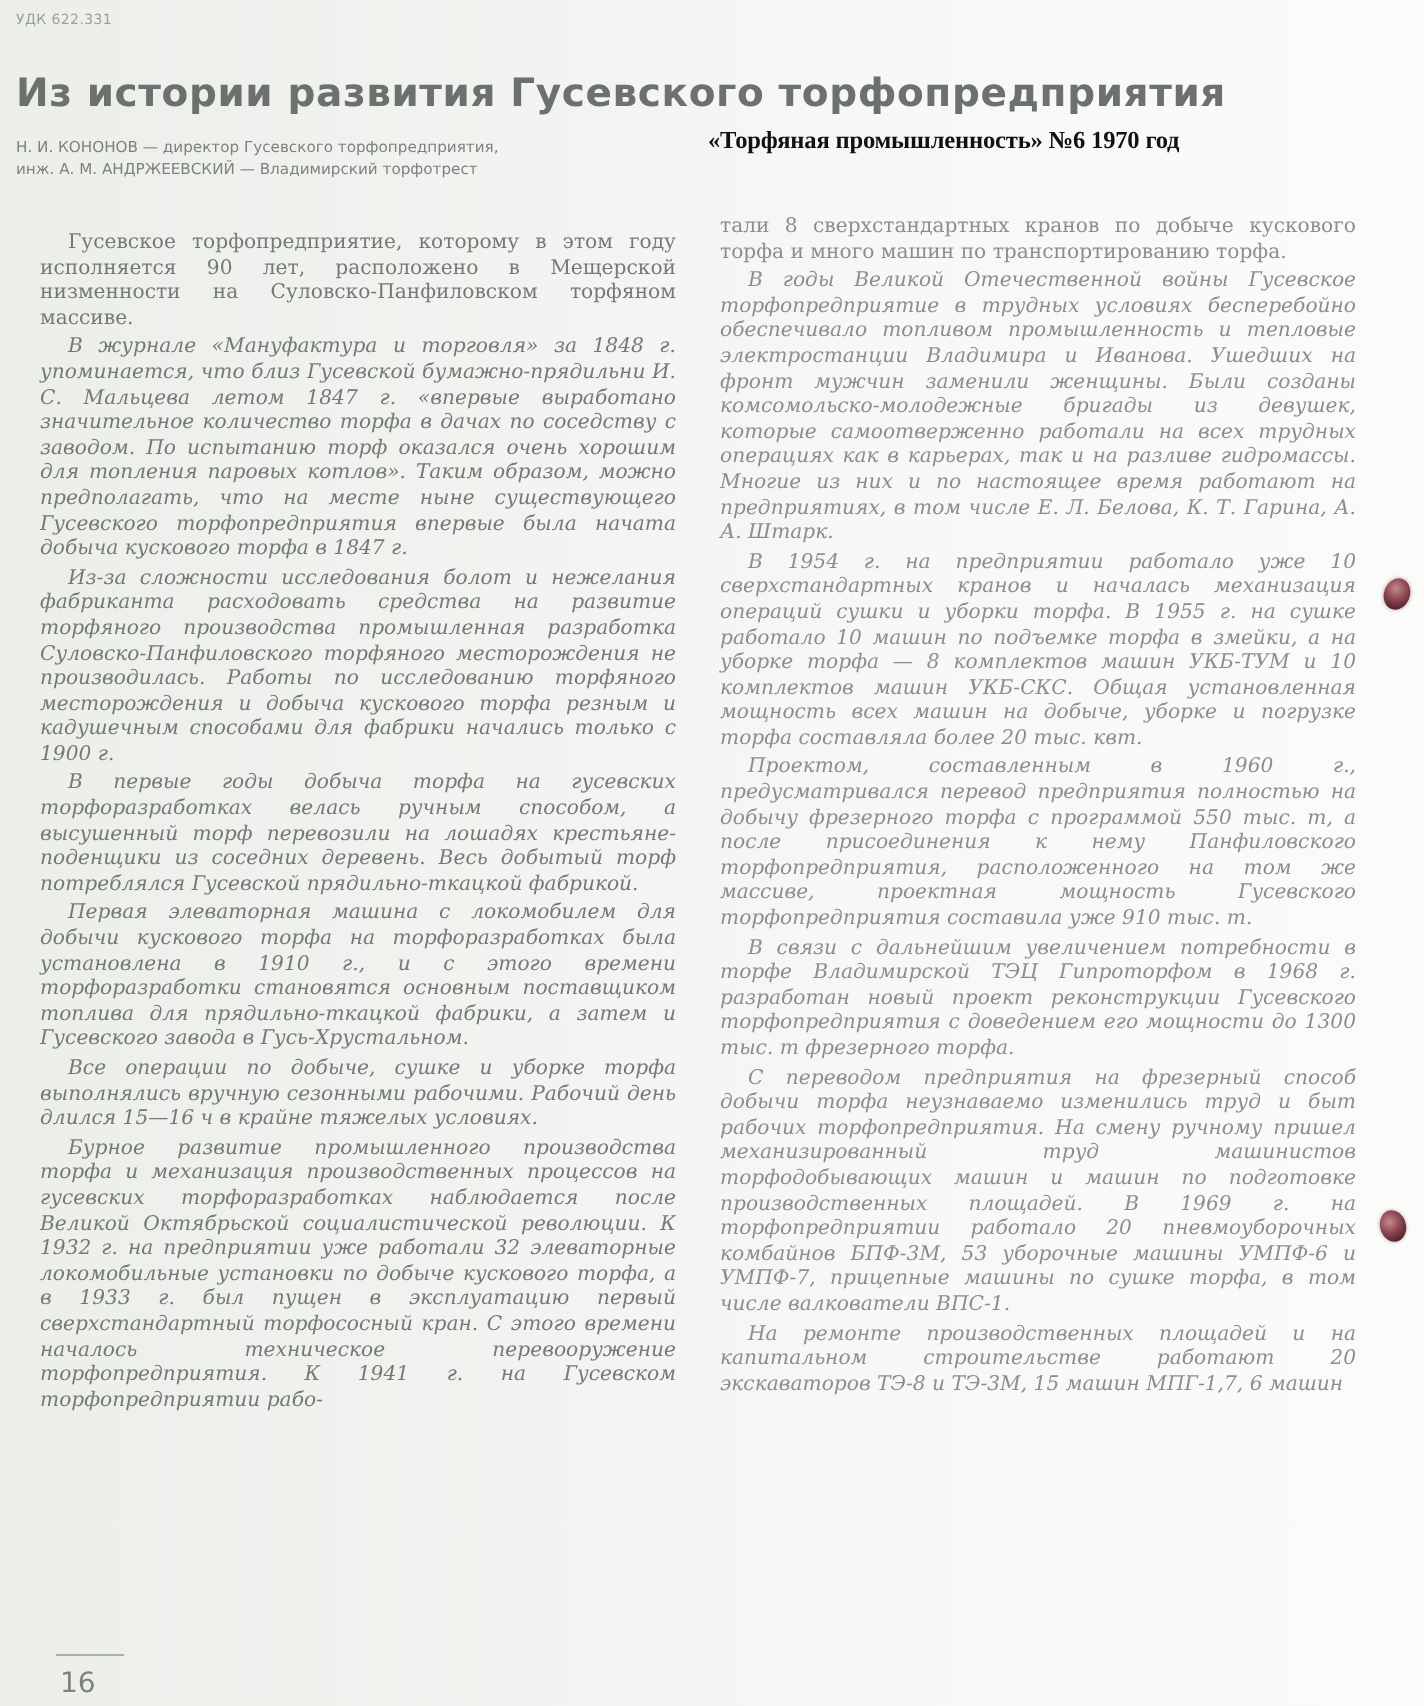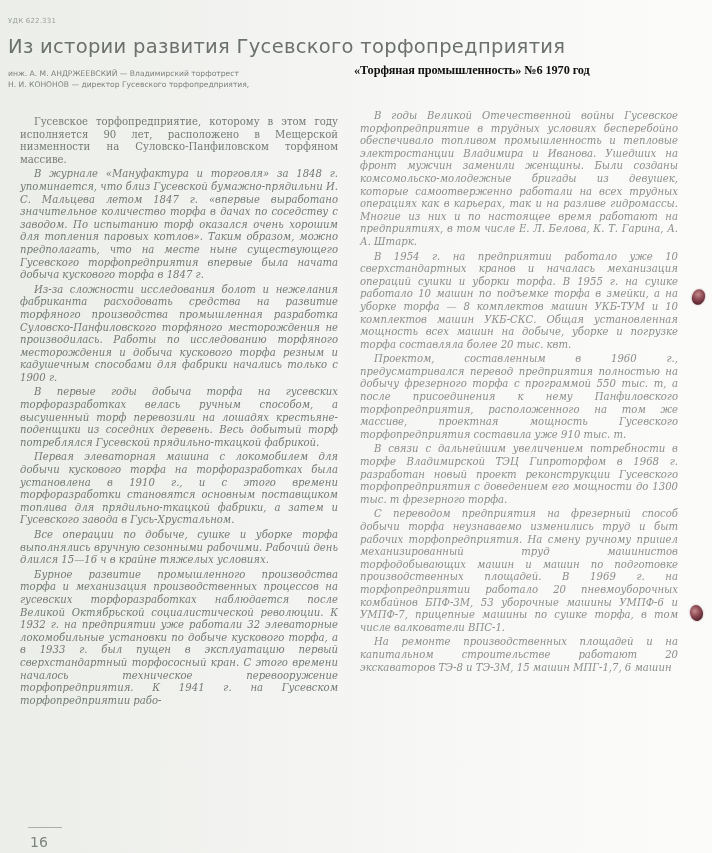--- a/index.html
+++ b/index.html
@@ -7,28 +7,28 @@
     width: 712px; height: 853px; overflow: hidden; position: relative;
     background: #eef0ec;
     color: #6e7470;
     font-family: "DejaVu Serif", "Liberation Serif", serif;
   }
   .page {
     position: absolute; left: 0; top: 0; width: 712px; height: 853px;
     background: linear-gradient(90deg, #eceeea 0%, #f3f4f1 40%, #f7f7f5 60%, #fbfbfa 100%);
   }
   .udk {
-    position: absolute; left: 8px; top: 17px;
+    position: absolute; left: 8px; top: 6px;
     font-family: "DejaVu Sans", sans-serif; font-size: 7px; color: #9aa09c;
     letter-spacing: 0.2px;
   }
   .title {
     position: absolute; left: 8px; top: 22px; white-space: nowrap;
     font-family: "DejaVu Sans", sans-serif; font-size: 19.5px; color: #6b716d;
-    letter-spacing: 0.3px; font-weight: normal;
+    letter-spacing: 0.3px; font-weight: bold;
   }
   .authors {
     position: absolute; left: 8px; top: 68px;
     font-family: "DejaVu Sans", sans-serif; font-size: 7.6px; color: #7c827e;
     line-height: 11px; white-space: nowrap;
   }
   .journal {
     position: absolute; left: 354px; top: 63px; white-space: nowrap;
     font-family: "Liberation Serif", serif; font-weight: bold; font-size: 12.3px;
     color: #111; letter-spacing: -0.1px;
@@ -58,36 +58,37 @@
   .bug.b1 { left: 692px; top: 289px; transform: rotate(20deg); }
   .bug.b2 { left: 690px; top: 605px; transform: rotate(-15deg); }
 </style>
 </head>
 <body>
 
 <div class="page">
   <div class="udk">УДК 622.331</div>
   <h1 class="title">Из истории развития Гусевского торфопредприятия</h1>
   <div class="authors">
+    <div>Н. И. КОНОНОВ — директор Гусевского торфопредприятия,</div>
     <div>инж. А. М. АНДРЖЕЕВСКИЙ — Владимирский торфотрест</div>
-    <div>Н. И. КОНОНОВ — директор Гусевского торфопредприятия,</div>
   </div>
   <div class="journal">«Торфяная промышленность» №6  1970 год</div>
 
   <div class="col left">
     <p class="first">Гусевское торфопредприятие, которому в этом году исполняется 90 лет, расположено в Мещерской низменности на Суловско-Панфиловском торфяном массиве.</p>
     <p class="ind">В журнале «Мануфактура и торговля» за 1848 г. упоминается, что близ Гусевской бумажно-прядильни И. С. Мальцева летом 1847 г. «впервые выработано значительное количество торфа в дачах по соседству с заводом. По испытанию торф оказался очень хорошим для топления паровых котлов». Таким образом, можно предполагать, что на месте ныне существующего Гусевского торфопредприятия впервые была начата добыча кускового торфа в 1847 г.</p>
     <p class="ind">Из-за сложности исследования болот и нежелания фабриканта расходовать средства на развитие торфяного производства промышленная разработка Суловско-Панфиловского торфяного месторождения не производилась. Работы по исследованию торфяного месторождения и добыча кускового торфа резным и кадушечным способами для фабрики начались только с 1900 г.</p>
     <p class="ind">В первые годы добыча торфа на гусевских торфоразработках велась ручным способом, а высушенный торф перевозили на лошадях крестьяне-поденщики из соседних деревень. Весь добытый торф потреблялся Гусевской прядильно-ткацкой фабрикой.</p>
     <p class="ind">Первая элеваторная машина с локомобилем для добычи кускового торфа на торфоразработках была установлена в 1910 г., и с этого времени торфоразработки становятся основным поставщиком топлива для прядильно-ткацкой фабрики, а затем и Гусевского завода в Гусь-Хрустальном.</p>
     <p class="ind">Все операции по добыче, сушке и уборке торфа выполнялись вручную сезонными рабочими. Рабочий день длился 15—16 ч в крайне тяжелых условиях.</p>
     <p class="ind">Бурное развитие промышленного производства торфа и механизация производственных процессов на гусевских торфоразработках наблюдается после Великой Октябрьской социалистической революции. К 1932 г. на предприятии уже работали 32 элеваторные локомобильные установки по добыче кускового торфа, а в 1933 г. был пущен в эксплуатацию первый сверхстандартный торфососный кран. С этого времени началось техническое перевооружение торфопредприятия. К 1941 г. на Гусевском торфопредприятии рабо-</p>
   </div>
 
   <div class="col right">
+    <p>тали 8 сверхстандартных кранов по добыче кускового торфа и много машин по транспортированию торфа.</p>
     <p class="ind">В годы Великой Отечественной войны Гусевское торфопредприятие в трудных условиях бесперебойно обеспечивало топливом промышленность и тепловые электростанции Владимира и Иванова. Ушедших на фронт мужчин заменили женщины. Были созданы комсомольско-молодежные бригады из девушек, которые самоотверженно работали на всех трудных операциях как в карьерах, так и на разливе гидромассы. Многие из них и по настоящее время работают на предприятиях, в том числе Е. Л. Белова, К. Т. Гарина, А. А. Штарк.</p>
     <p class="ind">В 1954 г. на предприятии работало уже 10 сверхстандартных кранов и началась механизация операций сушки и уборки торфа. В 1955 г. на сушке работало 10 машин по подъемке торфа в змейки, а на уборке торфа — 8 комплектов машин УКБ-ТУМ и 10 комплектов машин УКБ-СКС. Общая установленная мощность всех машин на добыче, уборке и погрузке торфа составляла более 20 тыс. квт.</p>
     <p class="ind">Проектом, составленным в 1960 г., предусматривался перевод предприятия полностью на добычу фрезерного торфа с программой 550 тыс. т, а после присоединения к нему Панфиловского торфопредприятия, расположенного на том же массиве, проектная мощность Гусевского торфопредприятия составила уже 910 тыс. т.</p>
     <p class="ind">В связи с дальнейшим увеличением потребности в торфе Владимирской ТЭЦ Гипроторфом в 1968 г. разработан новый проект реконструкции Гусевского торфопредприятия с доведением его мощности до 1300 тыс. т фрезерного торфа.</p>
     <p class="ind">С переводом предприятия на фрезерный способ добычи торфа неузнаваемо изменились труд и быт рабочих торфопредприятия. На смену ручному пришел механизированный труд машинистов торфодобывающих машин и машин по подготовке производственных площадей. В 1969 г. на торфопредприятии работало 20 пневмоуборочных комбайнов БПФ-3М, 53 уборочные машины УМПФ-6 и УМПФ-7, прицепные машины по сушке торфа, в том числе валкователи ВПС-1.</p>
     <p class="ind">На ремонте производственных площадей и на капитальном строительстве работают 20 экскаваторов ТЭ-8 и ТЭ-3М, 15 машин МПГ-1,7, 6 машин</p>
   </div>
 
   <div class="rule"></div>
   <div class="pageno">16</div>

